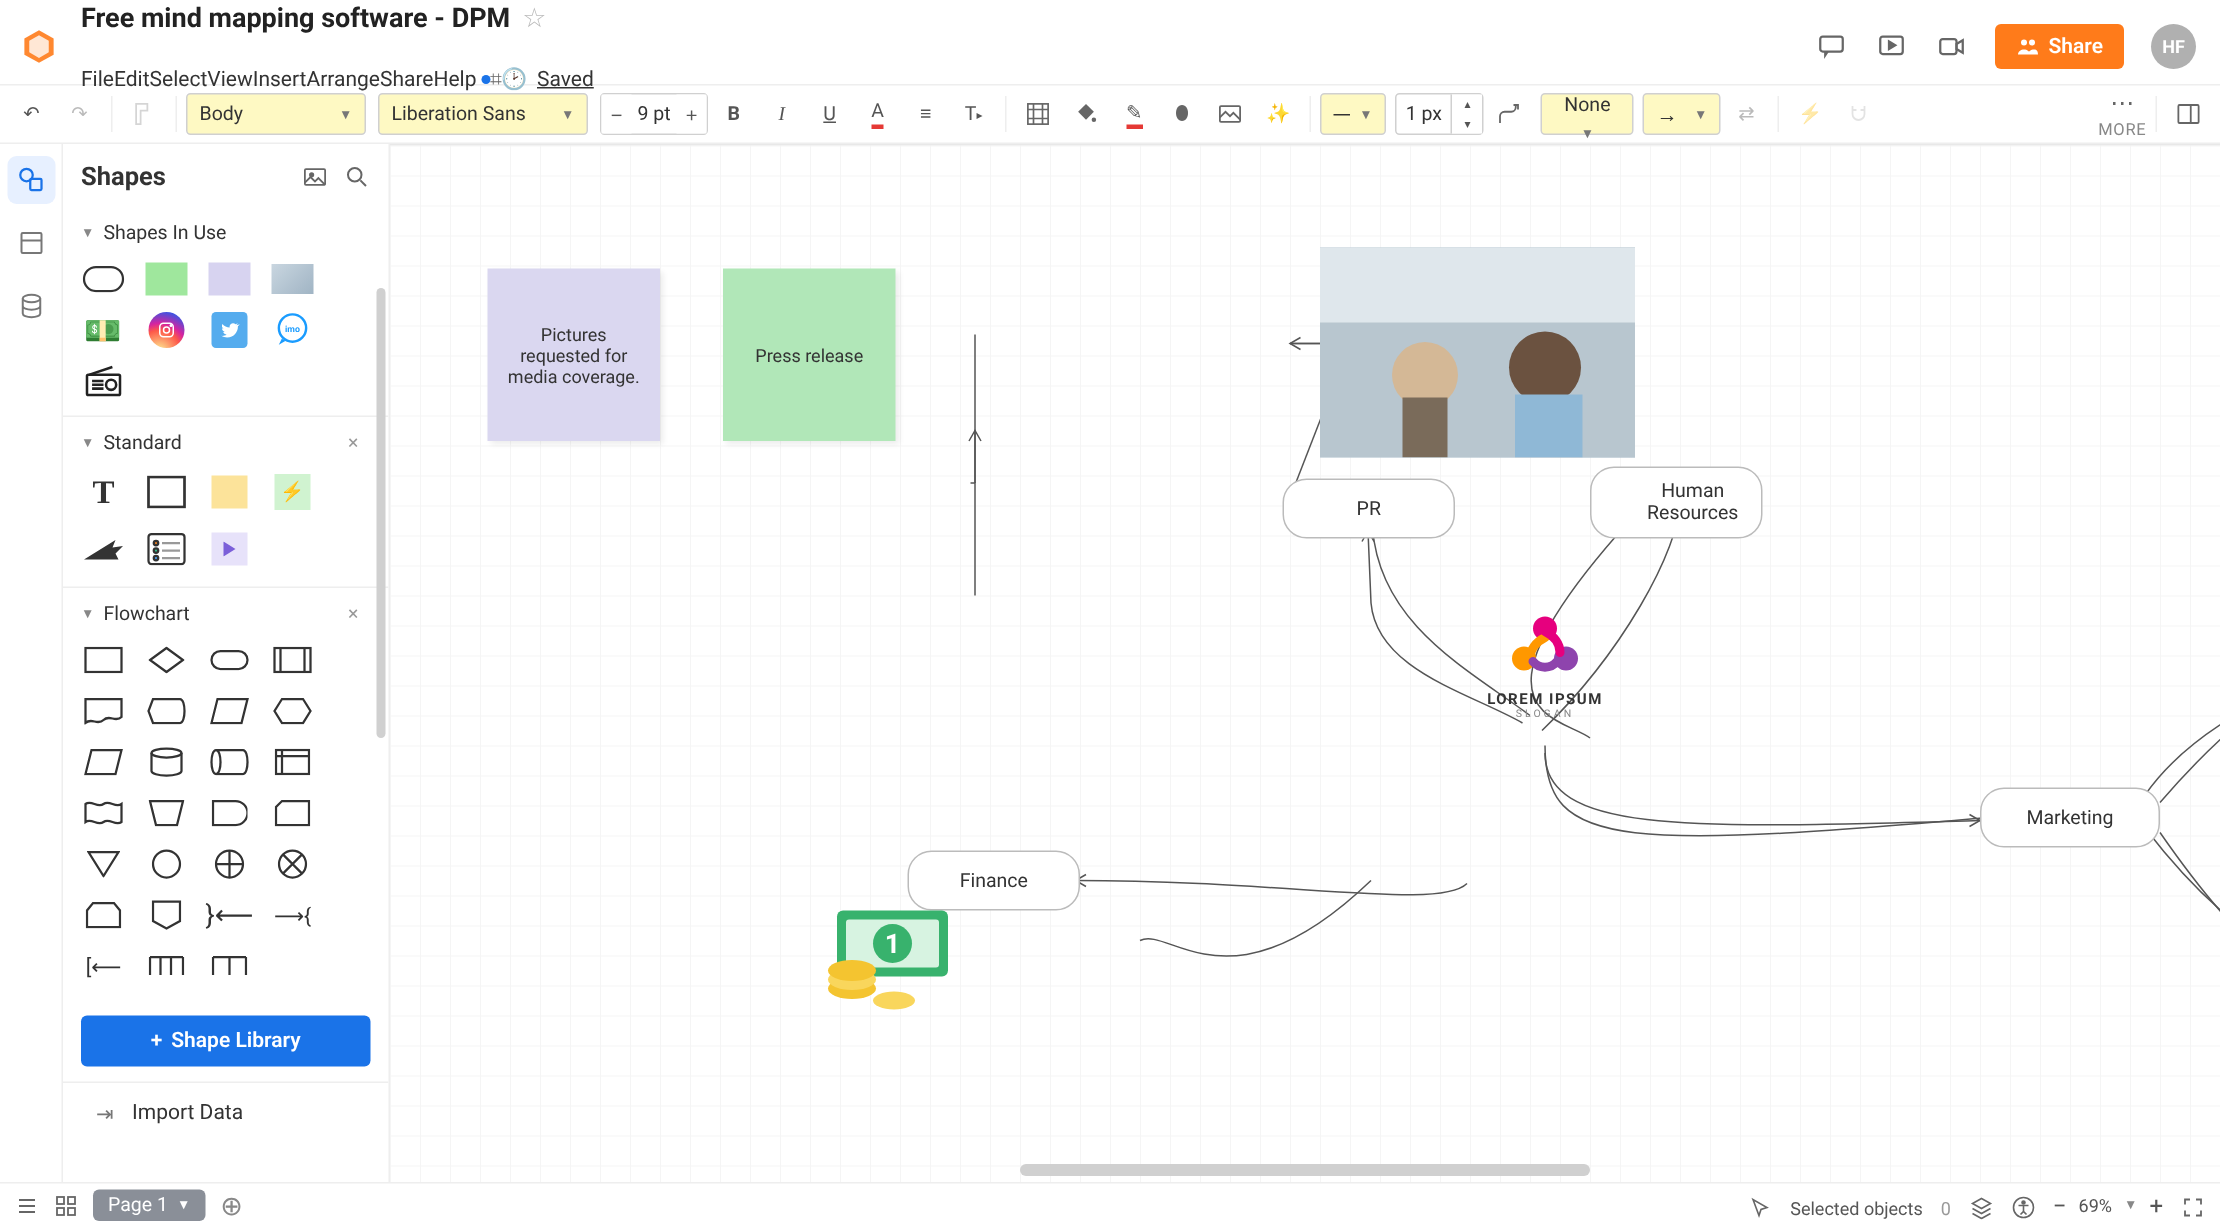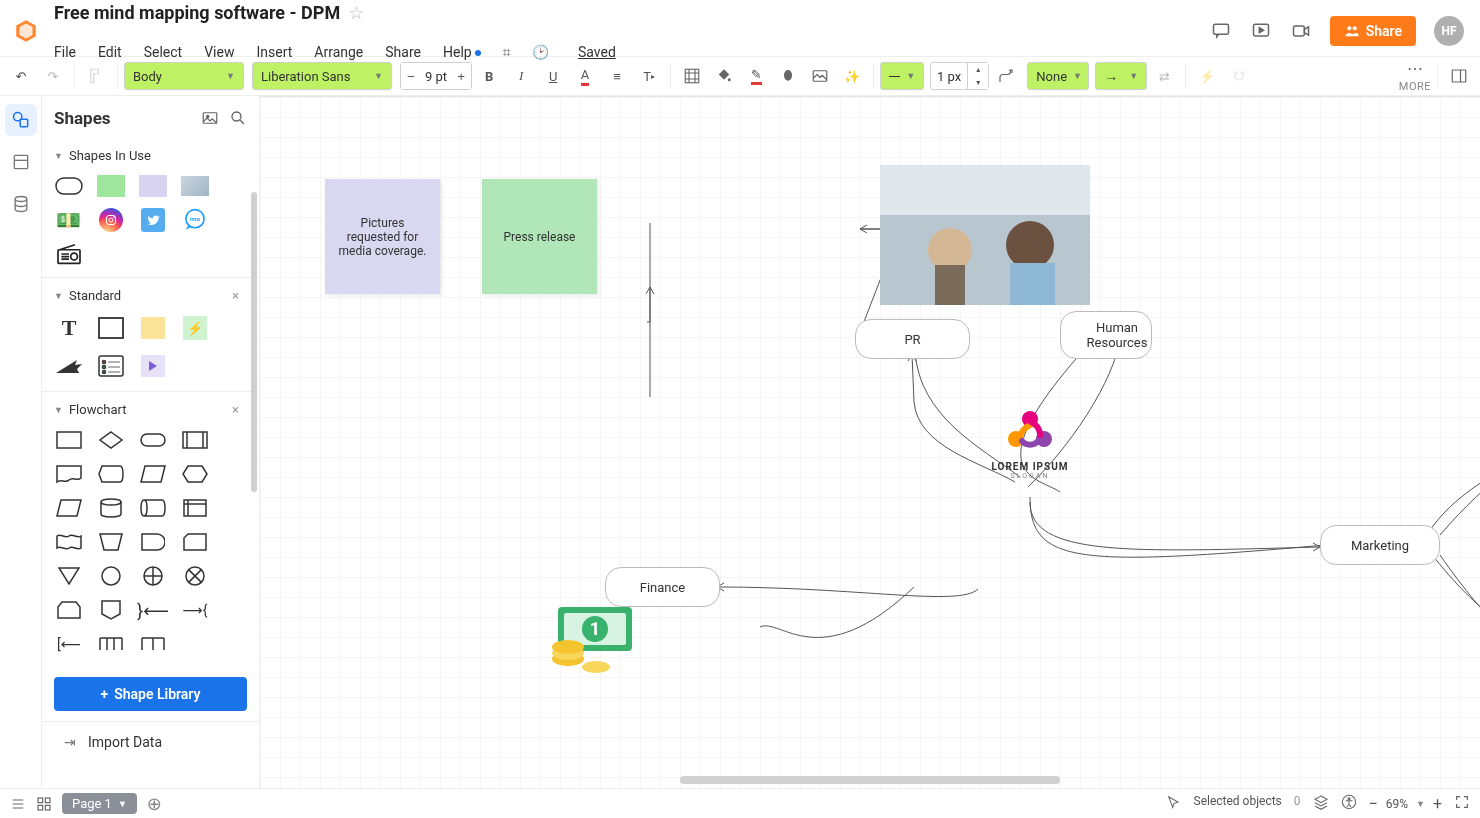--- a/index.html
+++ b/index.html
@@ -5,34 +5,34 @@
 * { box-sizing: border-box; margin: 0; padding: 0; }
 body { font-family: -apple-system, BlinkMacSystemFont, "Segoe UI", Roboto, Arial, sans-serif; font-size: 13px; color: #333; background: #fff; overflow: hidden; width: 1480px; height: 818px; }
 
 
 .header { display: flex; align-items: center; padding: 6px 16px 0 12px; height: 56px; }
 .logo { width: 28px; height: 28px; margin-right: 14px; display:flex; align-items:center; justify-content:center; }
 .title-block { flex: 1; }
 .title-row { display: flex; align-items: center; gap: 8px; }
 .doc-title { font-size: 18px; font-weight: 700; color: #222; }
 .star { color: #bbb; font-size: 18px; }
-.menu-row { display: flex; gap: 22px; margin-top: 21px; font-size: 14px; color: #333; align-items:center; }
+.menu-row { display: flex; margin-top: 21px; font-size: 14px; color: #333; align-items:center; }
 .menu-row .menuitem { cursor: pointer; }
 .menu-row .dot { width: 6px; height: 6px; background: #1a73e8; border-radius: 50%; display:inline-block; margin-left:3px; vertical-align:middle; }
 .saved { text-decoration: underline; margin-left: 6px; }
 .header-right { display: flex; align-items: center; gap: 18px; }
 .header-icon { width: 22px; height: 22px; color: #666; display:flex; align-items:center; justify-content:center; }
 .share-btn { background: #ff7b1a; color: #fff; border-radius: 4px; padding: 7px 14px; font-weight: 600; font-size: 14px; display:flex; align-items:center; gap:6px; }
 .avatar { width: 30px; height: 30px; border-radius: 50%; background: #b0b0b0; color:#fff; display:flex; align-items:center; justify-content:center; font-weight:700; font-size:12px; }
 
 
 .toolbar { border-top: 1px solid #eee; border-bottom: 1px solid #eee; height: 40px; display: flex; align-items: center; padding: 0 6px; gap: 2px; }
 .tool-btn { width: 30px; height: 30px; display:flex; align-items:center; justify-content:center; border-radius:3px; color:#555; }
 .tool-sep { width: 1px; height: 24px; background: #eee; margin: 0 4px; }
-.dropdown { border: 1px solid #d0d0d0; border-radius: 3px; height: 28px; display:flex; align-items:center; padding: 0 8px; font-size: 13px; background:#bef264; gap:6px; }
+.dropdown { border: 1px solid #d0d0d0; border-radius: 3px; height: 28px; display:flex; align-items:center; padding: 0 8px; font-size: 13px; background:#fef9c3; gap:6px; }
 .dropdown .caret { font-size: 9px; color:#777; }
 .spinner { display:flex; align-items:center; border:1px solid #d0d0d0; border-radius:3px; height:28px; }
 .spinner button { width:20px; height:26px; border:none; background:#fff; color:#555; }
 .spinner .val { padding:0 4px; font-size:13px; }
 .more-label { font-size: 11px; color:#888; letter-spacing:0.5px; margin-top:2px; }
 .toolbar-right-group { display:flex; flex-direction:column; align-items:center; justify-content:center; }
 
 
 .workspace { display:flex; height: calc(100% - 56px - 40px - 30px); }
 .rail { width: 42px; background:#fff; border-right:1px solid #eee; display:flex; flex-direction:column; align-items:center; padding-top:8px; gap:10px; }
@@ -61,21 +61,21 @@
 .node { position:absolute; border:1px solid #bbb; border-radius:16px; background:#fff; padding:8px 14px; font-size:13px; text-align:center; display:flex; align-items:center; justify-content:center; }
 .sticky { position:absolute; padding:10px; font-size:12px; text-align:center; display:flex; align-items:center; justify-content:center; box-shadow: 2px 2px 4px rgba(0,0,0,0.08); }
 .img-ph { position:absolute; background:linear-gradient(135deg,#c9d6e0,#a0b4c4); }
 .h-scroll { position:absolute; bottom:4px; left:50%; transform:translateX(-50%); width:380px; height:8px; background:#d0d0d0; border-radius:4px; }
 
 
 .footer { height:30px; border-top:1px solid #eee; display:flex; align-items:center; padding:0 10px; font-size:12px; color:#555; background:#fff; }
 .footer .left { display:flex; align-items:center; gap:10px; }
 .page-tab { background:#8a8f98; color:#fff; border-radius:4px; padding:3px 10px; display:flex; align-items:center; gap:6px; font-size:13px; }
 .footer-spacer { flex:1; }
-.footer .right { display:flex; align-items:flex-start; gap:12px; }
+.footer .right { display:flex; align-items:flex-end; gap:12px; }
 .zoom-group { display:flex; align-items:center; gap:8px; }
 
 svg { display:block; }
 </style>
 </head>
 <body>
 
 <div class="header">
   <div class="logo">
     <svg width="26" height="26" viewBox="0 0 24 24">
@@ -205,21 +205,21 @@
         <button style="height:13px;font-size:8px;">▴</button>
         <button style="height:13px;font-size:8px;">▾</button>
       </div>
   </div>
   <div class="tool-btn">
       <svg width="18" height="18" viewBox="0 0 24 24" fill="none" stroke="#666" stroke-width="1.6">
         <path d="M4 20v-6a4 4 0 014-4h6a4 4 0 004-4V4"></path>
         <path d="M16 4h4v4"></path>
       </svg>
     </div>
-  <div class="dropdown" style="width:62px; margin-left:4px;">
+  <div class="dropdown" style="width:62px; margin-left:4px;flex-direction:column;">
       <span>None</span>
       <span class="caret">▼</span>
     </div>
   <div class="dropdown" style="width:52px; margin-left:4px;">
       <span style="font-size:14px;">→</span>
       <span class="caret" style="margin-left:auto;">▼</span>
     </div>
   <div class="tool-btn" style="opacity:.4;">⇄</div>
   <div class="tool-sep"></div>
   <div class="tool-btn" style="opacity:.4;">⚡</div>
@@ -592,21 +592,21 @@
             <circle cx="70" cy="85" r="22" fill="#d4b896"></circle>
             <rect x="55" y="100" width="30" height="40" fill="#7a6b5a"></rect>
             <circle cx="150" cy="80" r="24" fill="#6b5240"></circle>
             <rect x="130" y="98" width="45" height="42" fill="#8fb8d6"></rect>
           </svg>
       </div>
 
       <div class="node" style="left:595px;top:222px;width:115px;height:40px;">
           <span>PR</span>
         </div>
-      <div class="node" style="left:800px;top:214px;width:92px;height:48px;padding-left:36px;">
+      <div class="node" style="left:800px;top:214px;width:115px;height:48px;padding-left:36px;">
           <span>Human Resources</span>
         </div>
       <div class="node" style="left:345px;top:470px;width:115px;height:40px;">
           <span>Finance</span>
         </div>
       <div class="node" style="left:1060px;top:428px;width:120px;height:40px;">
           <span>Marketing</span>
         </div>
 
       <div style="position:absolute;left:715px;top:308px;width:110px;text-align:center;">

